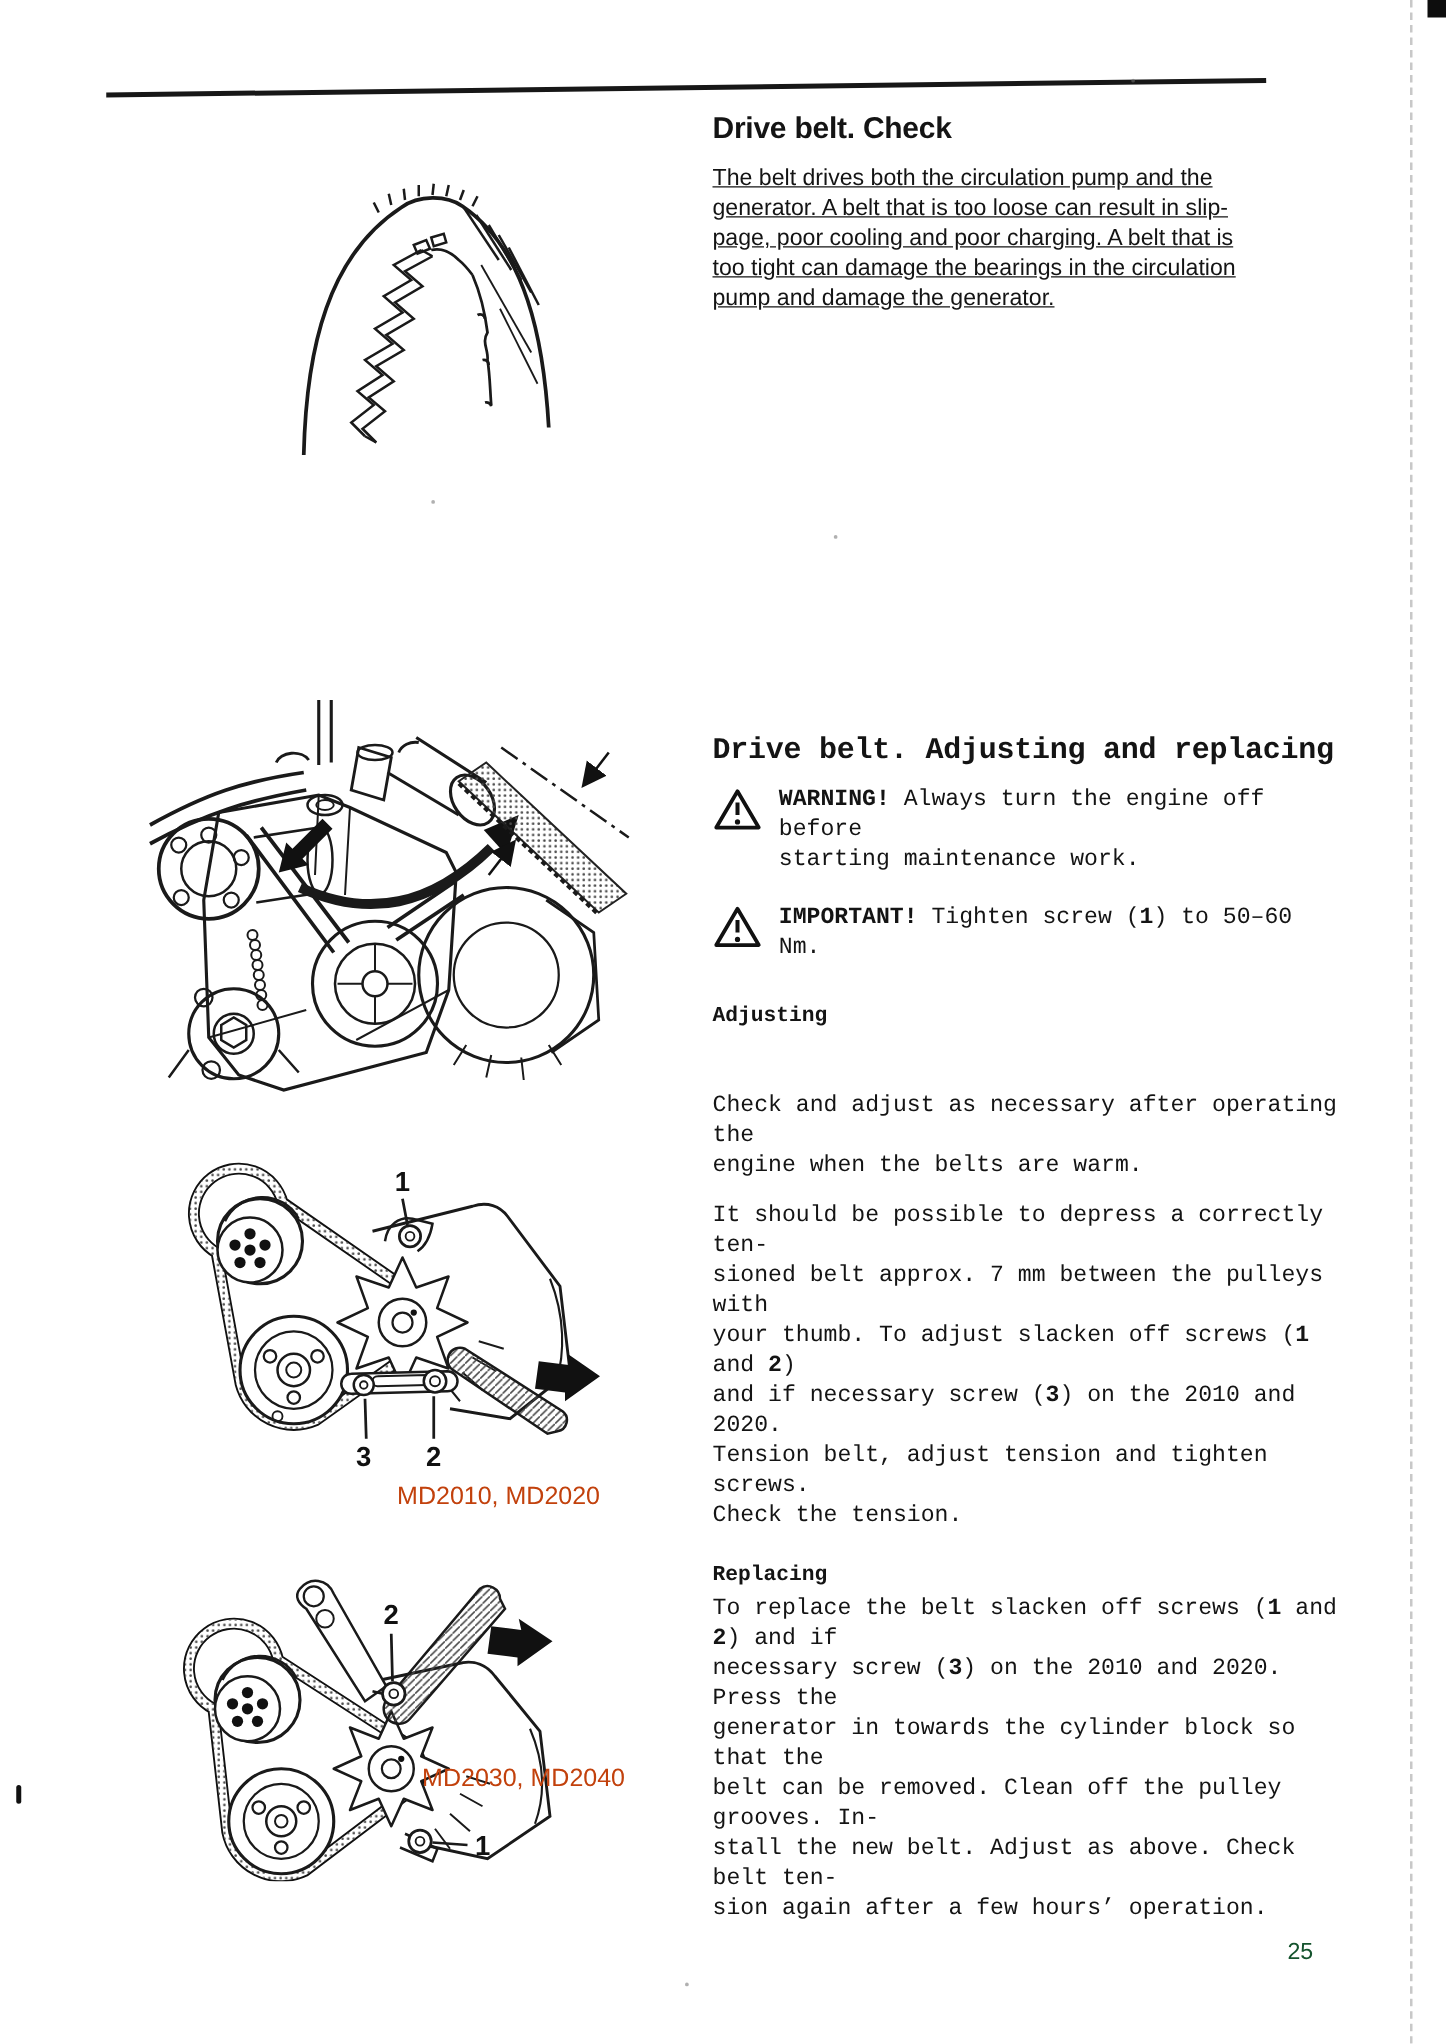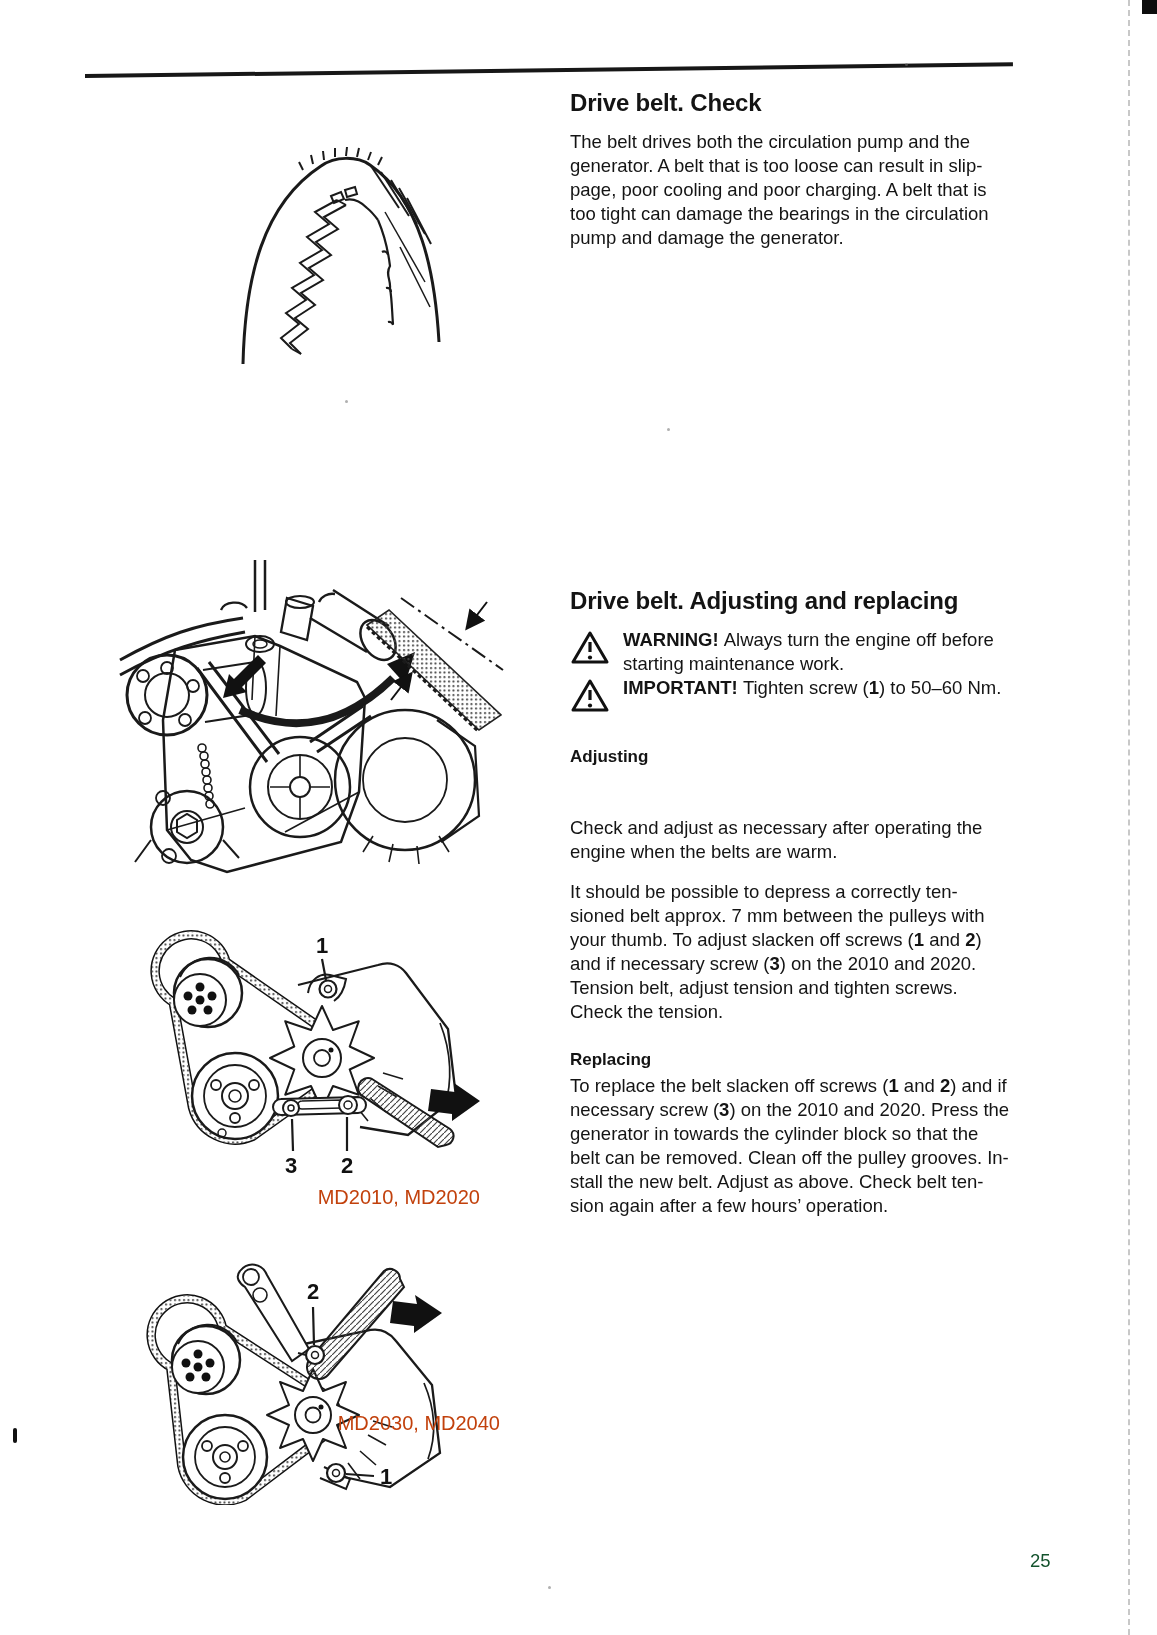--- a/index.html
+++ b/index.html
@@ -7,28 +7,28 @@
         font-family:"Liberation Sans",sans-serif;color:#141414;}
   .top-rule{position:absolute;left:85px;top:74px;width:928px;height:4px;background:#171717;
             transform:rotate(-0.72deg);transform-origin:left center;}
   .corner-mark{position:absolute;right:0;top:0;width:15px;height:14px;background:#0d0d0d;}
   .edge-line{position:absolute;left:1128px;top:0;height:1635px;width:0;border-left:2px dashed #777;opacity:.40;}
   .left-mark{position:absolute;left:13px;top:1428px;width:4px;height:15px;background:#111;border-radius:2px;}
   .dot{position:absolute;width:3px;height:3px;border-radius:50%;background:#707070;opacity:.55;}
 
   .sec{position:absolute;left:570px;width:505px;}
   .sec-check{top:88px;}
-  .sec-adjust{top:586px;}
+  .sec-adjust{top:586px;font-family:Liberation Mono, monospace;}
   .h1{font-size:24px;font-weight:700;letter-spacing:-0.2px;margin:0 0 12px;line-height:30px;}
   .h2{font-size:17px;font-weight:700;margin:0 0 2px;line-height:24px;}
   .para{font-size:18.5px;line-height:24px;white-space:pre-line;margin:0;}
   .para b{font-weight:700;}
-  .mb14{margin-bottom:14px;} .mb16{margin-bottom:16px;margin-top:47px;} .mb24{margin-bottom:24px;}
+  .mb14{margin-bottom:14px;text-decoration:underline;} .mb16{margin-bottom:16px;margin-top:47px;} .mb24{margin-bottom:24px;}
   .note-row{display:flex;gap:13px;align-items:flex-start;}
-  .note-row.warn{} .note-row.imp{margin-bottom:32px;}
+  .note-row.warn{margin-bottom:22px;} .note-row.imp{margin-bottom:32px;}
   .note-icon{flex:0 0 auto;margin-top:1px;}
   .note-text{font-size:18.5px;line-height:24px;white-space:pre-line;}
   .note-text b{font-weight:700;}
 
   .figsvg{position:absolute;}
   .fig-worn{left:185px;top:112px;}
   .fig-engine{left:105px;top:540px;}
   .fig-md2010{left:150px;top:893px;}
   .fig-md2030{left:128px;top:1235px;}
   .caption{position:absolute;font-size:20px;text-align:right;color:#c2410c;}

